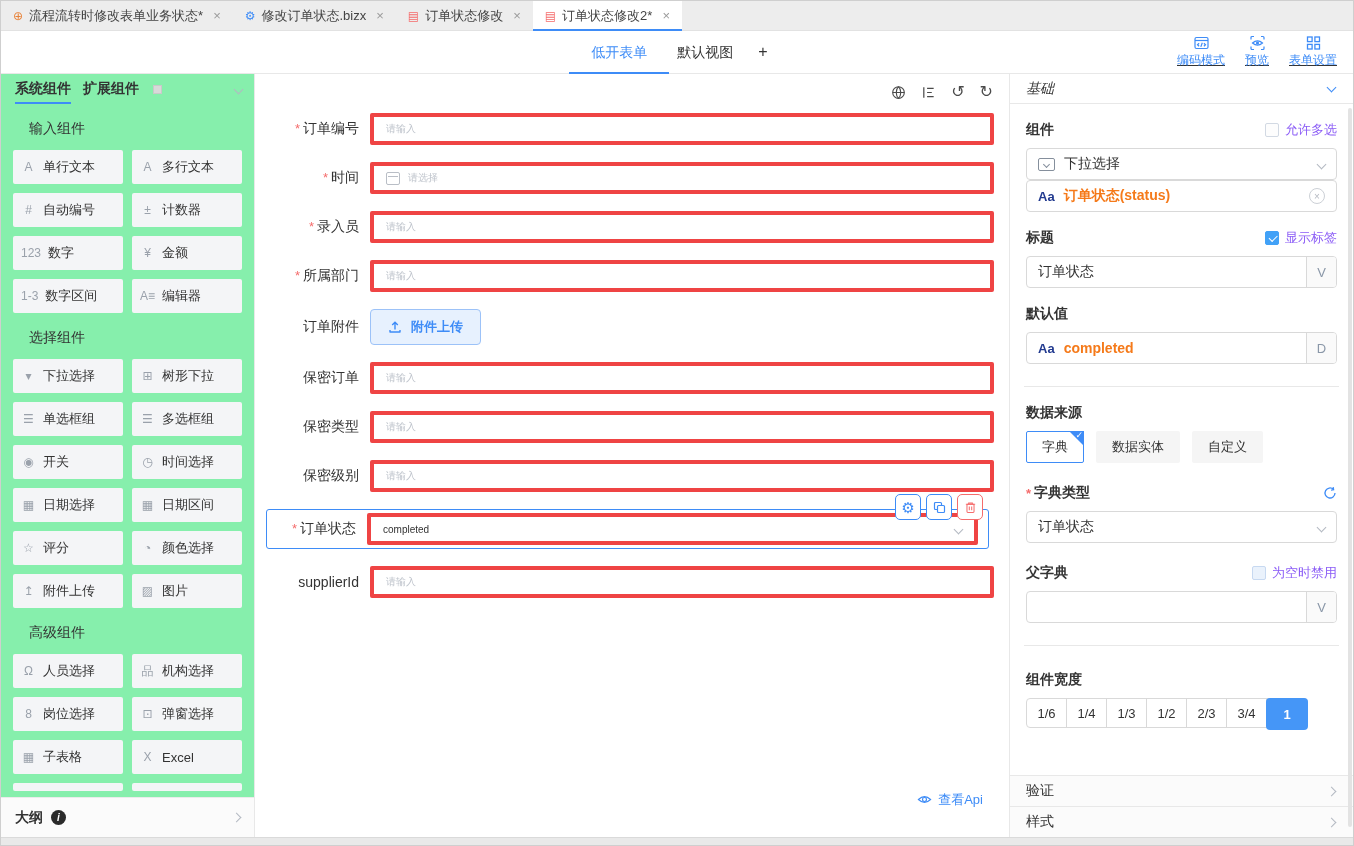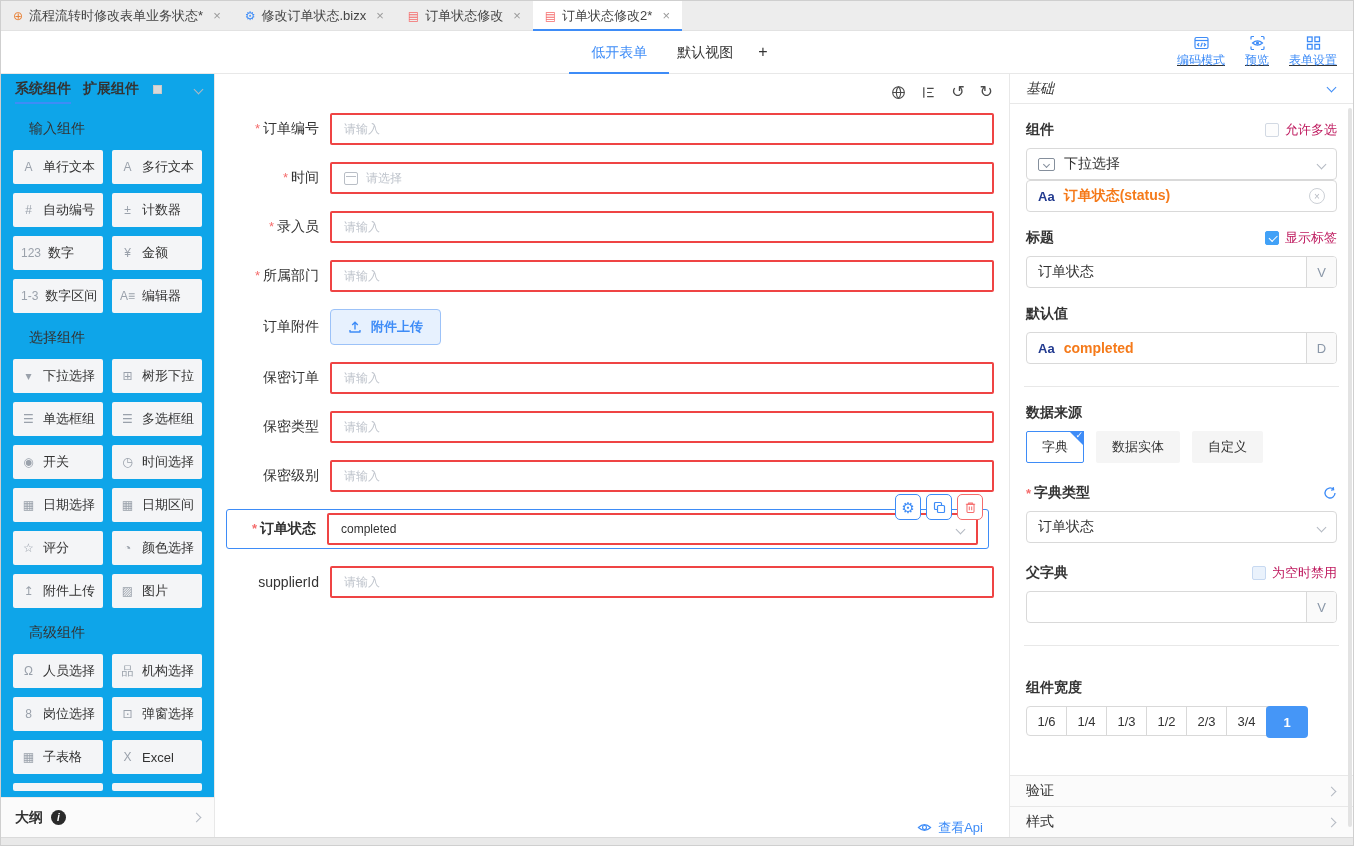--- a/index.html
+++ b/index.html
@@ -23,21 +23,21 @@
   .view.active::after { content:''; position:absolute; left:-22px; right:-22px; bottom:0; height:2px; background:#3e8cf7; }
   .add-view { pointer-events:auto; font-size:16px; color:#333; margin:0 10px; }
   .h-actions { margin-left:auto; display:flex; gap:20px; padding-right:16px; position:relative; z-index:2;text-decoration:underline; }
   .h-action { display:flex; flex-direction:column; align-items:center; gap:1px; color:#3e8cf7; font-size:12px; cursor:pointer; }
   .h-action svg { display:block; }
 
   
   .main { flex:1; min-height:0; display:flex; }
 
   
-  .sidebar { width:214px; flex:none; border-right:1px solid #e8e8e8; display:flex; flex-direction:column; background:#0ea5e9; }
+  .sidebar { width:254px; flex:none; border-right:1px solid #e8e8e8; display:flex; flex-direction:column; background:#86efac; }
   .sb-tabs { height:30px; flex:none; display:flex; align-items:center; padding:0 12px 0 14px; }
   .sb-tab { font-size:14px; font-weight:bold; color:#333; height:30px; line-height:28px; position:relative; margin-right:12px; }
   .sb-tab.active::after { content:''; position:absolute; left:0; right:0; bottom:0; height:2px; background:#3e8cf7; }
   .sb-mini { width:9px; height:9px; background:#d9d9d9; border:1px solid #c9c9c9; margin-left:2px; }
   .sb-tabs .chev { margin-left:auto; }
   .sb-content { flex:1; min-height:0; overflow:hidden; padding:0 12px; }
   .sb-group-title { font-size:14px; color:#333; margin:16px 16px 12px; }
   .sb-grid { display:grid; grid-template-columns:1fr 1fr; gap:9px; }
   .sb-item { height:34px; background:#f4f5f7; border-radius:2px; display:flex; align-items:center; padding:0 8px; gap:7px; font-size:13px; color:#333; cursor:grab; overflow:hidden; white-space:nowrap; }
   .sb-item-icon { color:#9aa1ab; font-size:12px; min-width:15px; text-align:center; flex:none; }
@@ -49,50 +49,50 @@
 
   
   .canvas { flex:1; min-width:0; border-right:1px solid #e8e8e8; display:flex; flex-direction:column; position:relative; background:#fff; }
   .canvas-toolbar { height:30px; flex:none; display:flex; justify-content:flex-end; align-items:center; gap:15px; padding:6px 16px 0 0; color:#4a4a4a; }
   .tool-glyph { font-size:16px; line-height:1; cursor:pointer; }
   .canvas-toolbar svg { display:block; cursor:pointer; }
   .form-body { flex:1; min-height:0; padding:9px 15px 0 15px; overflow:hidden; }
   .form-row { display:flex; align-items:center; margin-bottom:17px; position:relative; }
   .form-label { width:100px; flex:none; text-align:right; padding-right:11px; font-size:14px; color:#333; white-space:nowrap; }
   .req { color:#f56c6c; margin-right:3px; font-size:13px; }
-  .f-input { flex:1; height:32px; border:2px solid #ef4444; border-radius:2px; background:#fff; display:flex; align-items:center; padding:0 12px; font-size:12px; }
+  .f-input { flex:1; height:32px; border:4px solid #ef4444; border-radius:2px; background:#fff; display:flex; align-items:center; padding:0 12px; font-size:10px; }
   .f-input .ph { color:#bfc4cc; }
   .f-input.value { color:#333; }
   .cal-icon { width:14px; height:13px; border:1px solid #b9bec6; border-radius:2px; position:relative; margin-right:8px; flex:none; }
   .cal-icon::before { content:''; position:absolute; left:1px; right:1px; top:3px; height:1px; background:#b9bec6; }
   .upload-btn { height:36px; padding:0 17px; background:#e7f1fe; border:1px solid #9cc2f8; border-radius:4px; color:#3e8cf7; font-size:13px; font-weight:bold; display:inline-flex; align-items:center; gap:9px; cursor:pointer; font-family:inherit; }
   .upload-btn svg { display:block; }
   .form-row.selected { border:1px solid #3e8cf7; border-radius:3px; margin:0 5px 17px -4px; padding:3px 10px 3px 4px; }
-  .form-row.selected .form-label { width:96px;font-weight:bold; }
+  .form-row.selected .form-label { width:96px; }
   .sel-chev { margin-left:auto; }
   .row-actions { position:absolute; top:-16px; right:5px; display:flex; gap:5px; }
   .act-btn { width:26px; height:26px; border:1px solid #3e8cf7; border-radius:5px; background:#fff; color:#3e8cf7; display:flex; align-items:center; justify-content:center; cursor:pointer; padding:0; }
   .act-btn.danger { border-color:#f56c6c; color:#f56c6c; }
   .gear-g { font-size:15px; line-height:1; }
   .svg-ic { display:flex; }
-  .view-api { position:absolute; right:26px; bottom:0; display:flex; align-items:center; gap:6px; color:#3e8cf7; font-size:13px; cursor:pointer; }
+  .view-api { position:absolute; right:26px; bottom:28px; display:flex; align-items:center; gap:6px; color:#3e8cf7; font-size:13px; cursor:pointer; }
 
   
   .chev { display:inline-block; width:7px; height:7px; border-right:1.5px solid #b3b9c2; border-bottom:1.5px solid #b3b9c2; transform:rotate(45deg); flex:none; }
   .chev.right { transform:rotate(-45deg); }
   .chev.blue { border-color:#3e8cf7; }
 
   
   .panel { width:343px; flex:none; display:flex; flex-direction:column; background:#fff; position:relative; }
   .panel-header { height:30px; flex:none; border-bottom:1px solid #e8e8e8; display:flex; align-items:center; padding:0 18px 0 16px; font-size:14px; color:#333;font-style:italic; }
   .panel-header .chev { margin-left:auto; margin-top:-3px; }
   .panel-body { flex:1; min-height:0; overflow:hidden; padding:0 16px; }
   .p-label-row { display:flex; align-items:center; justify-content:space-between; margin-top:17px; margin-bottom:9px; }
   .p-label { font-size:14px; font-weight:bold; color:#333; display:flex; align-items:center; }
-  .cb-row { display:flex; align-items:center; gap:6px; font-size:13px; color:#be185d; cursor:pointer; }
+  .cb-row { display:flex; align-items:center; gap:6px; font-size:13px; color:#8b5cf6; cursor:pointer; }
   .checkbox { width:14px; height:14px; border:1px solid #d2d9e3; border-radius:2px; background:#fdfdfd; position:relative; flex:none; }
   .checkbox.tint { background:#eaf2fc; border-color:#c7d9f1; }
   .checkbox.checked { background:#41a1f7; border-color:#41a1f7; }
   .checkbox.checked::after { content:''; position:absolute; left:2.5px; top:3px; width:7px; height:3.5px; border-left:1.6px solid #fff; border-bottom:1.6px solid #fff; transform:rotate(-45deg); }
   .p-select, .p-field { height:32px; border:1px solid #d9d9d9; border-radius:4px; display:flex; align-items:center; padding:0 11px; font-size:14px; color:#333; background:#fff; }
   .p-select .chev { margin-left:auto; }
   .mini-select-icon { width:17px; height:13px; border:1px solid #858f9c; border-radius:2px; position:relative; margin-right:9px; flex:none; }
   .mini-select-icon::after { content:''; position:absolute; left:5px; top:3px; width:4px; height:4px; border-right:1.2px solid #858f9c; border-bottom:1.2px solid #858f9c; transform:rotate(45deg); }
   .aa { font-weight:bold; color:#223a8f; font-size:13px; margin-right:9px; flex:none; }
   .orange-val { color:#f57a1a; font-weight:bold; font-size:14px; }
@@ -522,21 +522,21 @@
             <span>为空时禁用</span>
           </label>
         </div>
         <div class="p-input-wrap">
           <span class="p-input"></span>
           <span class="p-suffix">V</span>
         </div>
 
         <div class="divider"></div>
 
-        <div class="p-label-row" style="margin-top:33px;">
+        <div class="p-label-row" style="margin-top:25px;">
           <span class="p-label">组件宽度</span>
         </div>
         <div class="seg" id="seg">
             <div class="seg-cell">1/6</div>
             <div class="seg-cell">1/4</div>
             <div class="seg-cell">1/3</div>
             <div class="seg-cell">1/2</div>
             <div class="seg-cell">2/3</div>
             <div class="seg-cell">3/4</div>
             <div class="seg-cell sel">1</div>

